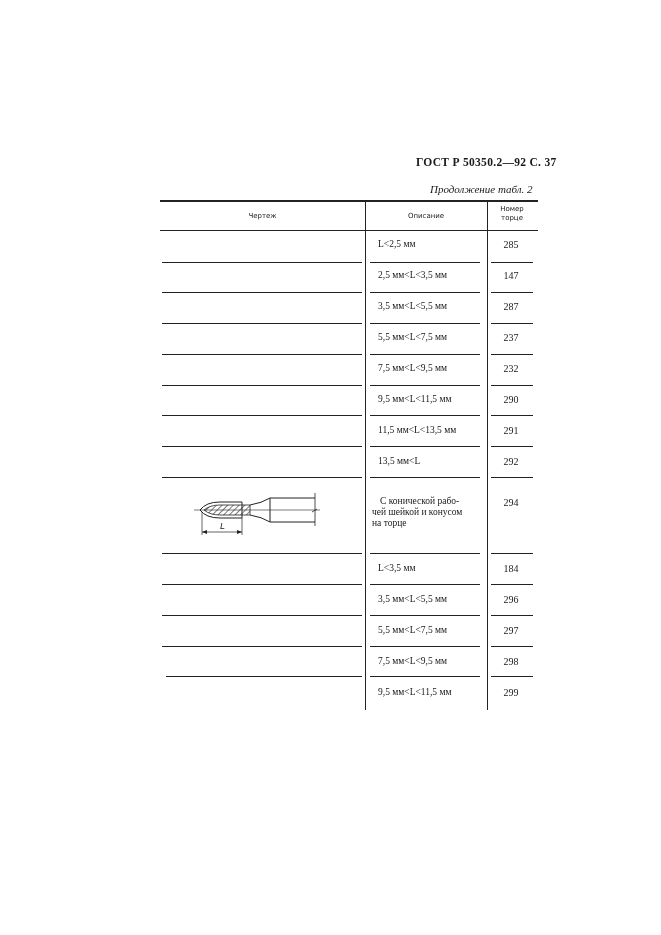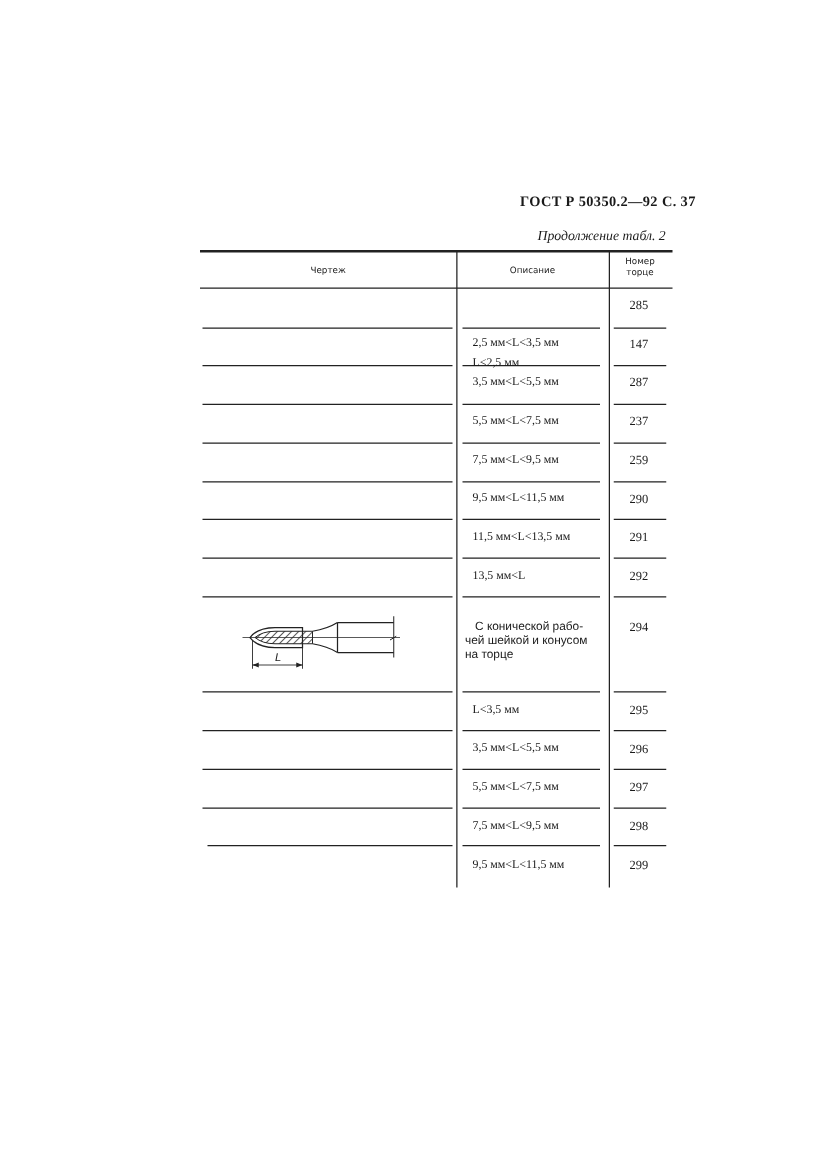--- a/index.html
+++ b/index.html
@@ -5,21 +5,21 @@
     html, body { margin: 0; padding: 0; background: #ffffff; }
     body { width: 661px; height: 935px; position: relative; overflow: hidden; font-family: "Liberation Serif", serif; color: #1a1a1a; }
     .abs { position: absolute; }
     .header-title { left: 416px; top: 156px; font-size: 11.5px; font-weight: bold; letter-spacing: 0.3px; font-family: "Liberation Serif", serif; }
     .header-sub { left: 430px; top: 183px; font-size: 11px; font-style: italic; font-family: "Liberation Serif", serif; }
     .hline { position: absolute; height: 1px; background: #222; }
     .vline { position: absolute; width: 1px; background: #222; }
     .th { position: absolute; font-size: 7px; font-family: "DejaVu Sans", sans-serif; text-align: center; color: #222; }
     .desc { position: absolute; left: 378px; font-size: 9.5px; white-space: nowrap; font-family: "Liberation Serif", serif; }
     .code { position: absolute; left: 490px; width: 42px; text-align: center; font-size: 10px; font-family: Liberation Serif, serif; }
-    .desc-multi { position: absolute; left: 372px; top: 496px; width: 108px; font-size: 9.5px; line-height: 11px; font-family: Liberation Sans, sans-serif; }
+    .desc-multi { position: absolute; left: 372px; top: 496px; width: 108px; font-size: 9.5px; line-height: 11px; font-family: Liberation Serif, serif; }
     .desc-multi .l1 { text-indent: 8px; text-align: justify; display: block; }
     .drawing { position: absolute; left: 180px; top: 490px; }
   </style>
 </head>
 <body>
 
 <div class="abs header-title">ГОСТ Р 50350.2—92 С. 37</div>
 <div class="abs header-sub">Продолжение табл. 2</div>
 
 <div>
@@ -83,34 +83,34 @@
   <div class="hline" style="left:491px; top:615px; width:42px;"></div>
 
   <div class="hline" style="left:162px; top:646px; width:200px;"></div>
   <div class="hline" style="left:370px; top:646px; width:110px;"></div>
   <div class="hline" style="left:491px; top:646px; width:42px;"></div>
 
   <div class="hline" style="left:166px; top:676px; width:196px;"></div>
   <div class="hline" style="left:370px; top:676px; width:110px;"></div>
   <div class="hline" style="left:491px; top:676px; width:42px;"></div>
 
-  <div class="desc" style="top:239px;margin-top:47px;">L&lt;2,5 мм</div>
+  <div class="desc" style="top:239px;">L&lt;2,5 мм</div>
   <div class="code" style="top:239px;">285</div>
 
   <div class="desc" style="top:270px;">2,5 мм&lt;L&lt;3,5 мм</div>
   <div class="code" style="top:270px;">147</div>
 
   <div class="desc" style="top:301px;">3,5 мм&lt;L&lt;5,5 мм</div>
   <div class="code" style="top:301px;">287</div>
 
   <div class="desc" style="top:332px;">5,5 мм&lt;L&lt;7,5 мм</div>
   <div class="code" style="top:332px;">237</div>
 
   <div class="desc" style="top:363px;">7,5 мм&lt;L&lt;9,5 мм</div>
-  <div class="code" style="top:363px;">259</div>
+  <div class="code" style="top:363px;">232</div>
 
   <div class="desc" style="top:394px;">9,5 мм&lt;L&lt;11,5 мм</div>
   <div class="code" style="top:394px;">290</div>
 
   <div class="desc" style="top:425px;">11,5 мм&lt;L&lt;13,5 мм</div>
   <div class="code" style="top:425px;">291</div>
 
   <div class="desc" style="top:456px;">13,5 мм&lt;L</div>
   <div class="code" style="top:456px;">292</div>
 
@@ -142,21 +142,21 @@
 
     <line x1="22" y1="22" x2="22" y2="45" stroke="#222" stroke-width="0.7"></line>
     <line x1="62" y1="28" x2="62" y2="45" stroke="#222" stroke-width="0.7"></line>
     <line x1="22" y1="42" x2="62" y2="42" stroke="#222" stroke-width="0.7"></line>
     <path d="M 22 42 L 27 40 L 27 44 Z" fill="#222"></path>
     <path d="M 62 42 L 57 40 L 57 44 Z" fill="#222"></path>
     <text x="40" y="39" font-size="9" font-style="italic" font-family="Liberation Sans, sans-serif" fill="#222">L</text>
   </svg>
 
   <div class="desc" style="top:563px;">L&lt;3,5 мм</div>
-  <div class="code" style="top:563px;">295</div>
+  <div class="code" style="top:563px;">184</div>
 
   <div class="desc" style="top:594px;">3,5 мм&lt;L&lt;5,5 мм</div>
   <div class="code" style="top:594px;">296</div>
 
   <div class="desc" style="top:625px;">5,5 мм&lt;L&lt;7,5 мм</div>
   <div class="code" style="top:625px;">297</div>
 
   <div class="desc" style="top:656px;">7,5 мм&lt;L&lt;9,5 мм</div>
   <div class="code" style="top:656px;">298</div>
 

